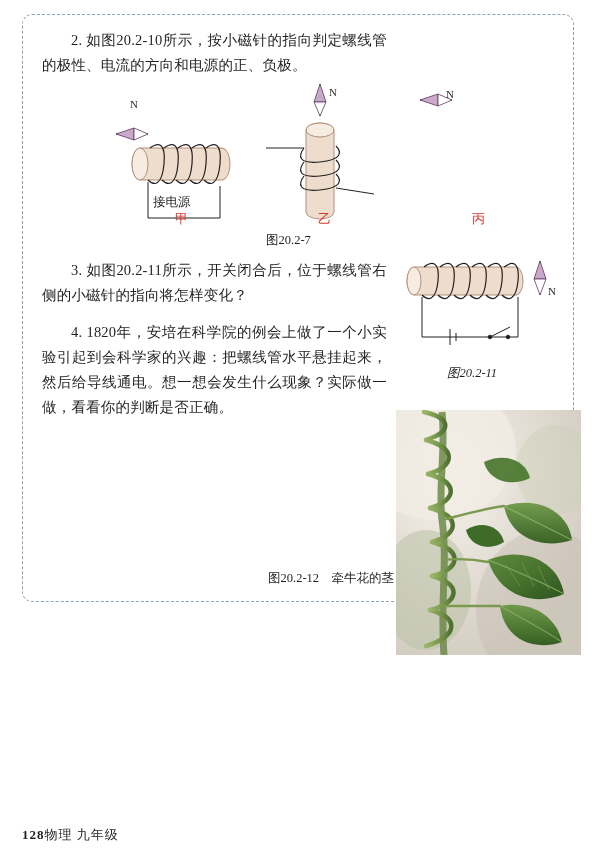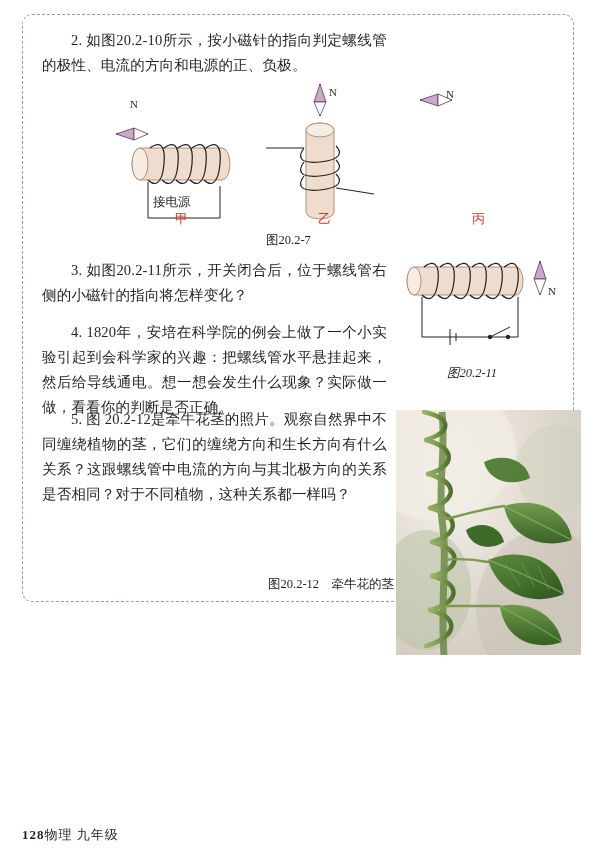--- a/index.html
+++ b/index.html
@@ -109,21 +109,20 @@
     top: 410px;
     width: 185px;
     height: 245px;
     overflow: hidden;
     background: #ffffff;
   }
   #cap3 {
     left: 268px;
     top: 570px;
     font-size: 12.5px;
-    margin-top: 6px;
   }
 
   
   #footer {
     position: absolute;
     left: 22px;
     top: 826px;
     font-size: 13px;
     color: #231f20;
     letter-spacing: 1px;
@@ -270,21 +269,20 @@
         <polygon points="142,6 136,24 148,24" fill="#c9a9c9" stroke="#5d3a5d" stroke-width="0.8"></polygon>
         <polygon points="142,40 136,24 148,24" fill="#ffffff" stroke="#5d3a5d" stroke-width="0.8"></polygon>
       </g>
     </svg>
     <div class="nlabel" style="left:150px;top:30px;">N</div>
   </div>
   <div class="cap" id="cap2">图20.2-11</div>
 
   <div class="text-block indent" id="q4">4. 1820年，安培在科学院的例会上做了一个小实验引起到会科学家的兴趣：把螺线管水平悬挂起来，然后给导线通电。想一想会发生什么现象？实际做一做，看看你的判断是否正确。</div>
 
-  <div class="text-block indent" id="q5">5. 图 20.2-12是牵牛花茎的照片。观察自然界中不同缠绕植物的茎，它们的缠绕方向和生长方向有什么关系？这跟螺线管中电流的方向与其北极方向的关系是否相同？对于不同植物，这种关系都一样吗？</div>
 
   <div id="photo">
     <svg width="185" height="245" viewBox="0 0 185 245">
       <defs>
         <linearGradient id="bgGrad" x1="0" y1="0" x2="1" y2="1">
           <stop offset="0%" stop-color="#efe9e2"></stop>
           <stop offset="45%" stop-color="#ded6cb"></stop>
           <stop offset="100%" stop-color="#cfc8bd"></stop>
         </linearGradient>
         <radialGradient id="blurLight" cx="0.3" cy="0.25" r="0.8">

